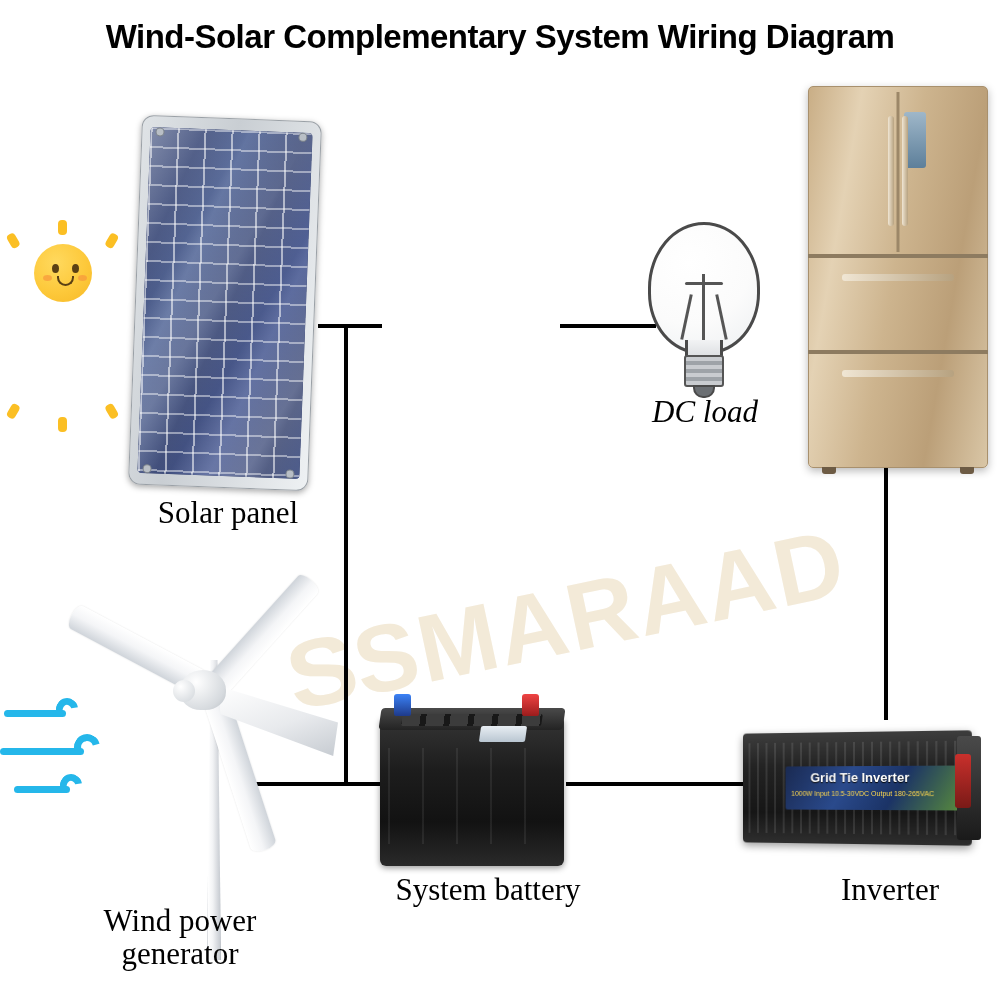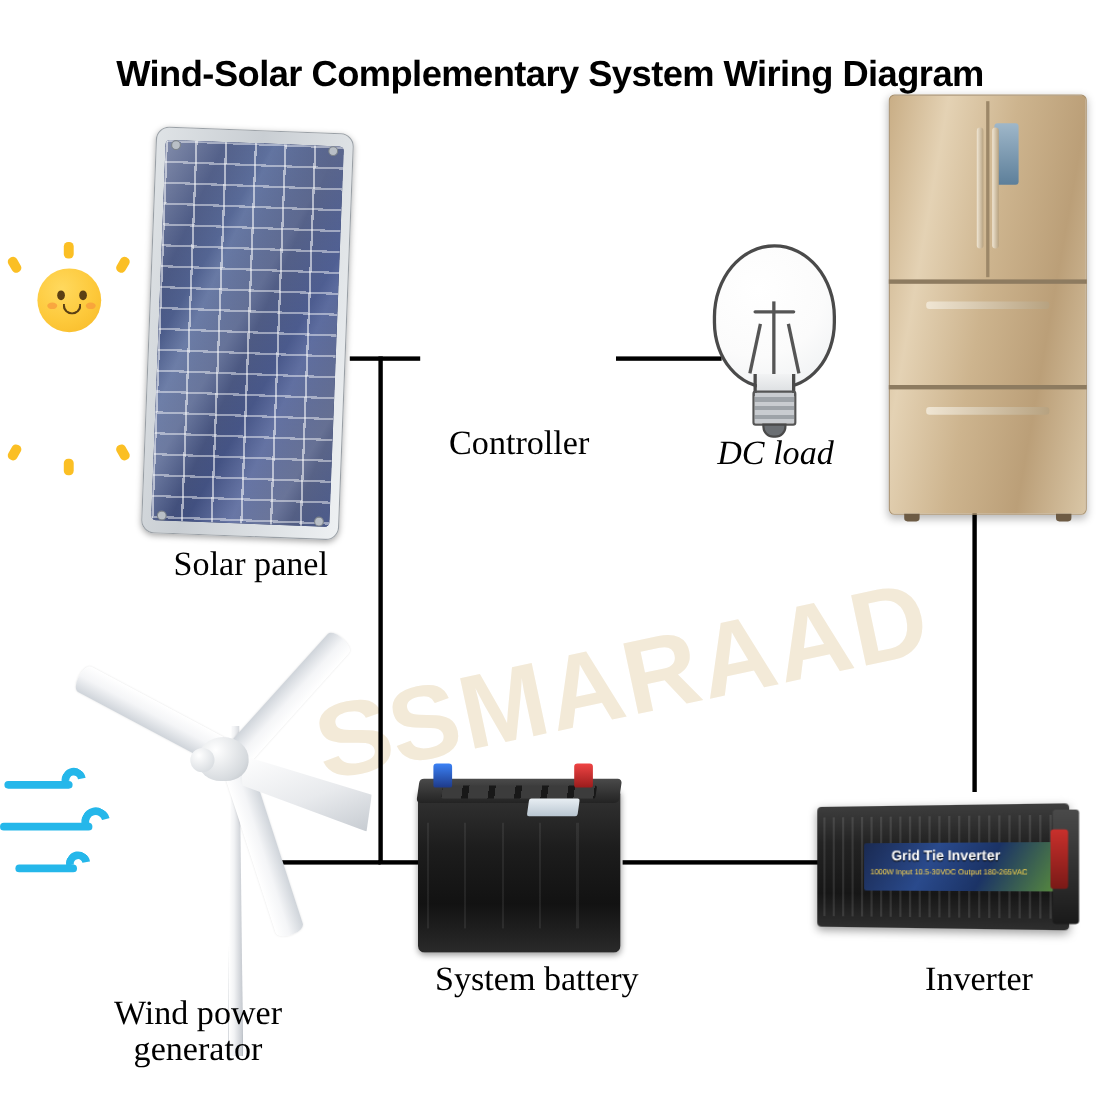--- a/index.html
+++ b/index.html
@@ -17,21 +17,20 @@
   .title {
     position:absolute;
     top:18px; left:0; width:1000px;
     text-align:center;
     font-family:"Liberation Sans", sans-serif;
     font-weight:bold;
     font-size:33px;
     letter-spacing:-0.5px;
     color:#000;
     white-space:nowrap;
-    margin-top:30px;
   }
 
   
   .watermark {
     position:absolute;
     left:285px; top:565px;
     font-family:"Liberation Sans", sans-serif;
     font-size:95px;
     font-weight:bold;
     color:#f3ead8;
@@ -429,21 +428,20 @@
   <div class="solar-wrap">
     <div class="solar-frame"></div>
     <div class="solar-cells"></div>
     <div class="solar-hole" style="left:14px; top:12px;"></div>
     <div class="solar-hole" style="right:14px; top:12px;"></div>
     <div class="solar-hole" style="left:14px; bottom:12px;"></div>
     <div class="solar-hole" style="right:14px; bottom:12px;"></div>
   </div>
   <div class="label" style="left:128px; top:495px; width:200px;">Solar panel</div>
 
-  <div class="label" style="left:362px; top:385px; width:220px;">Controller</div>
 
   <div class="bulb">
     <div class="bulb-glass"></div>
     <div class="bulb-fil" style="left:62px; top:52px; width:3px; height:66px;"></div>
     <div class="bulb-fil" style="left:45px; top:72px; width:3px; height:46px; transform:rotate(12deg);"></div>
     <div class="bulb-fil" style="left:80px; top:72px; width:3px; height:46px; transform:rotate(-12deg);"></div>
     <div class="bulb-fil" style="left:45px; top:60px; width:38px; height:3px; border-radius:3px;"></div>
     <div class="bulb-neck"></div>
     <div class="bulb-base"></div>
     <div class="bulb-tip"></div>

